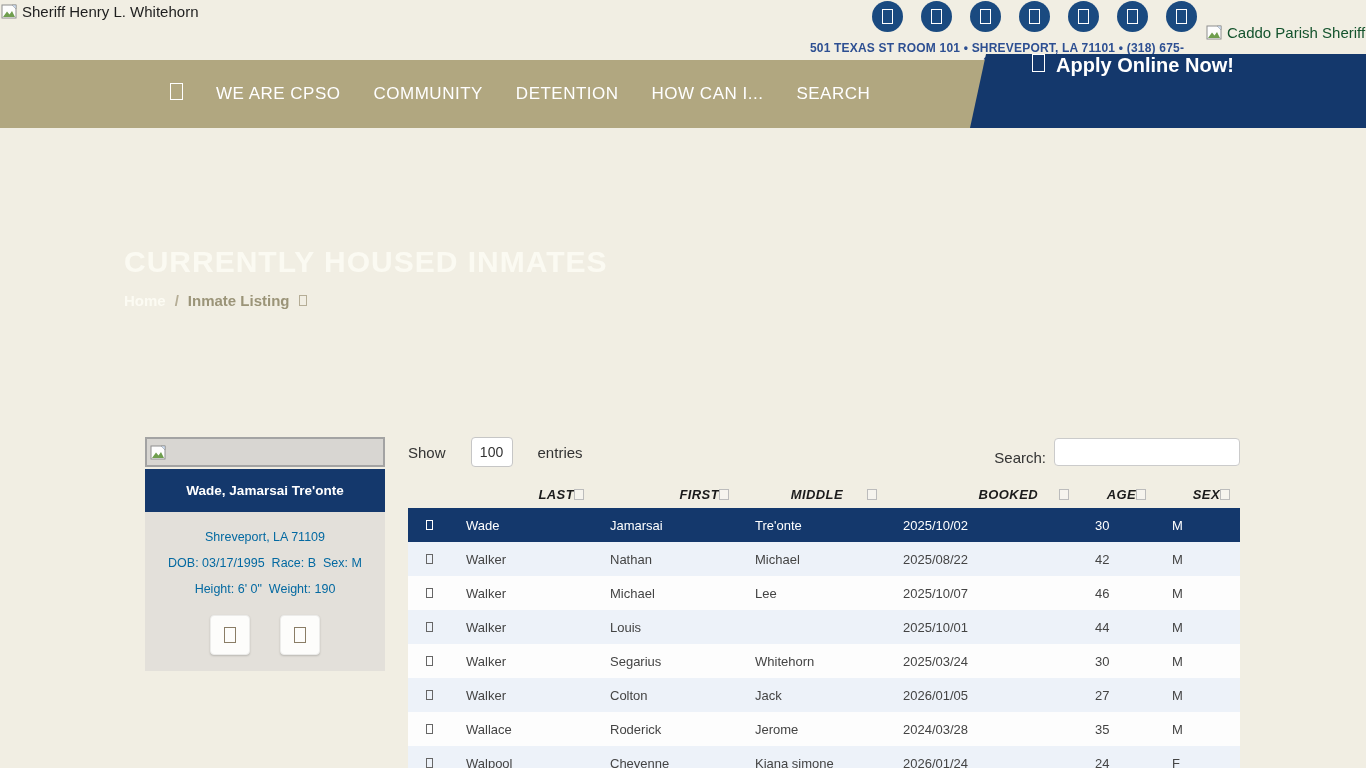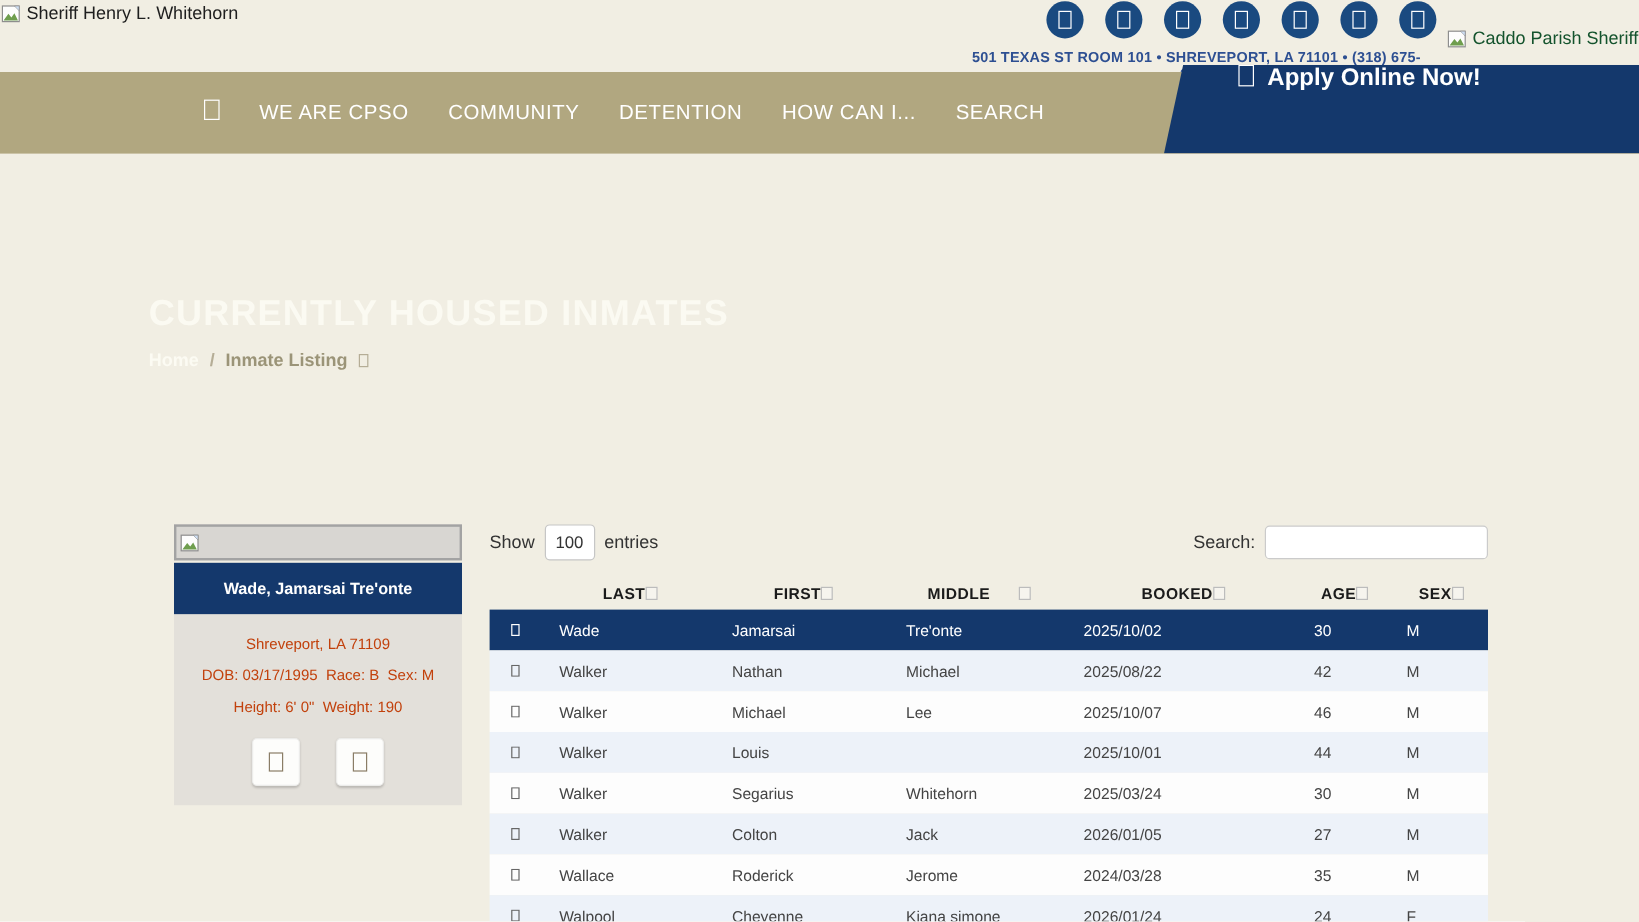--- a/index.html
+++ b/index.html
@@ -47,46 +47,46 @@
   .crumb-home { color:#fcfbf3; cursor:pointer; }
   .crumb-sep { color:#b5ad96; }
   .crumb-current { color:#9b9478; }
 
   
   .card { position:absolute; left:125px; top:437px; width:260px;padding-left:20px; }
   .card-img { height:30px; border:2px solid #a3a3a3; background:#d8d6d2; display:flex;
               align-items:center; padding-left:3px; }
   .card-header { margin-top:2px; background:#14386c; color:#fff; font-size:13.5px; font-weight:bold;
                  text-align:center; padding:14px 4px; }
-  .card-body { background:#e3e0da; text-align:center; font-size:12.5px; color:#c2410c;
+  .card-body { background:#e3e0da; text-align:center; font-size:12.5px; color:#0369a1;
                padding:12px 0 16px; }
   .card-line { line-height:26px; }
   .card-buttons { margin-top:13px; display:flex; justify-content:center; gap:30px; }
   .card-btn { width:40px; height:40px; background:#fdfdfb; border:1px solid #ececea; border-radius:4px;
               box-shadow:0 1px 2px rgba(0,0,0,.18); display:flex; align-items:center; justify-content:center;
               cursor:pointer; }
 
   
   .table-area { position:absolute; left:408px; top:437px; width:832px; }
   .controls { display:flex; align-items:center; height:30px; font-size:15px; color:#333; }
-  .show-group { display:flex; align-items:center; gap:8px; }
+  .show-group { display:flex; align-items:center; gap:25px; }
   .select-box { width:42px; height:30px; border:1px solid #c6c6c6; border-radius:4px; background:#fff;
                 text-align:center; line-height:28px; font-size:14px; color:#333; cursor:pointer; }
-  .search-group { margin-left:auto; display:flex; align-items:center; gap:8px; }
+  .search-group { margin-left:auto; display:flex; align-items:flex-end; gap:8px; }
   .search-input { width:186px; height:28px; border:1px solid #cbcbcb; border-radius:4px; background:#fff;
                   font-size:14px; padding:0 8px; outline:none; font-family:"Liberation Sans",sans-serif; }
 
   .thead { display:flex; margin-top:13px; height:28px; align-items:center;
            font-weight:bold; font-size:13px; color:#1b1b1b; letter-spacing:.4px; }
-  .th { display:flex; justify-content:center; align-items:center;
-        padding:0 10px 0 16px; cursor:pointer; }
+  .th { display:flex; justify-content:flex-end; align-items:center;
+        padding:0 10px 0 16px; cursor:pointer;font-style:italic; }
   .cell, .th { flex:0 0 auto; }
   .ctrl { width:42px; display:flex; align-items:center; justify-content:center; }
   .c0 { width:144px; } .c1 { width:145px; } .c2 { width:148px;gap:24px; }
-  .c3 { width:192px; } .c4 { width:77px; }  .c5 { width:84px; }
+  .c3 { width:192px;gap:21px; } .c4 { width:77px; }  .c5 { width:84px; }
 
   .trow { display:flex; height:34px; align-items:center; font-size:13px; color:#444; background:#fdfdfd; cursor:pointer; }
   .trow.striped { background:#edf2f9; }
   .trow.selected { background:#14386c; color:#fff; }
   .trow .cell { padding-left:16px; white-space:nowrap; overflow:hidden; }
   .trow .ctrl { padding-left:0; color:#666; }
   .trow.selected .ctrl { color:#fff; }
 </style>
 </head>
 <body>

